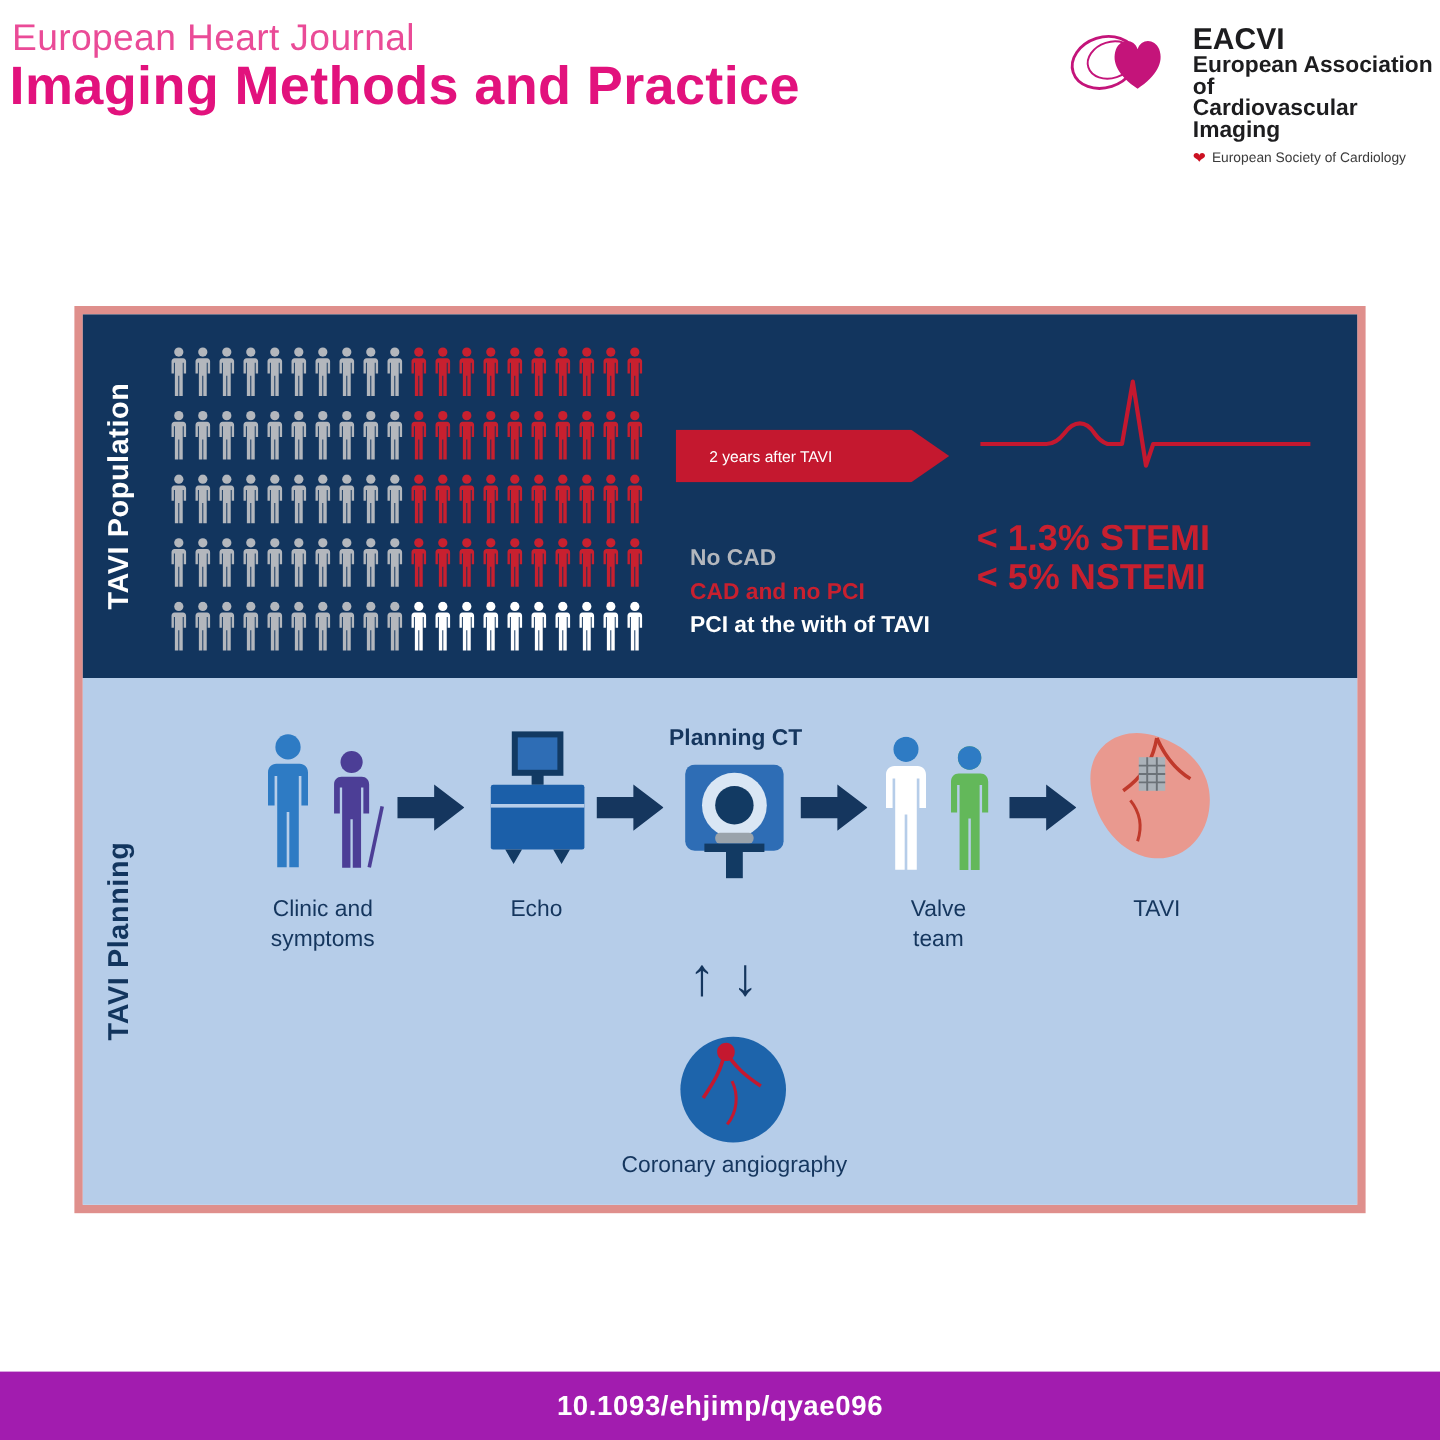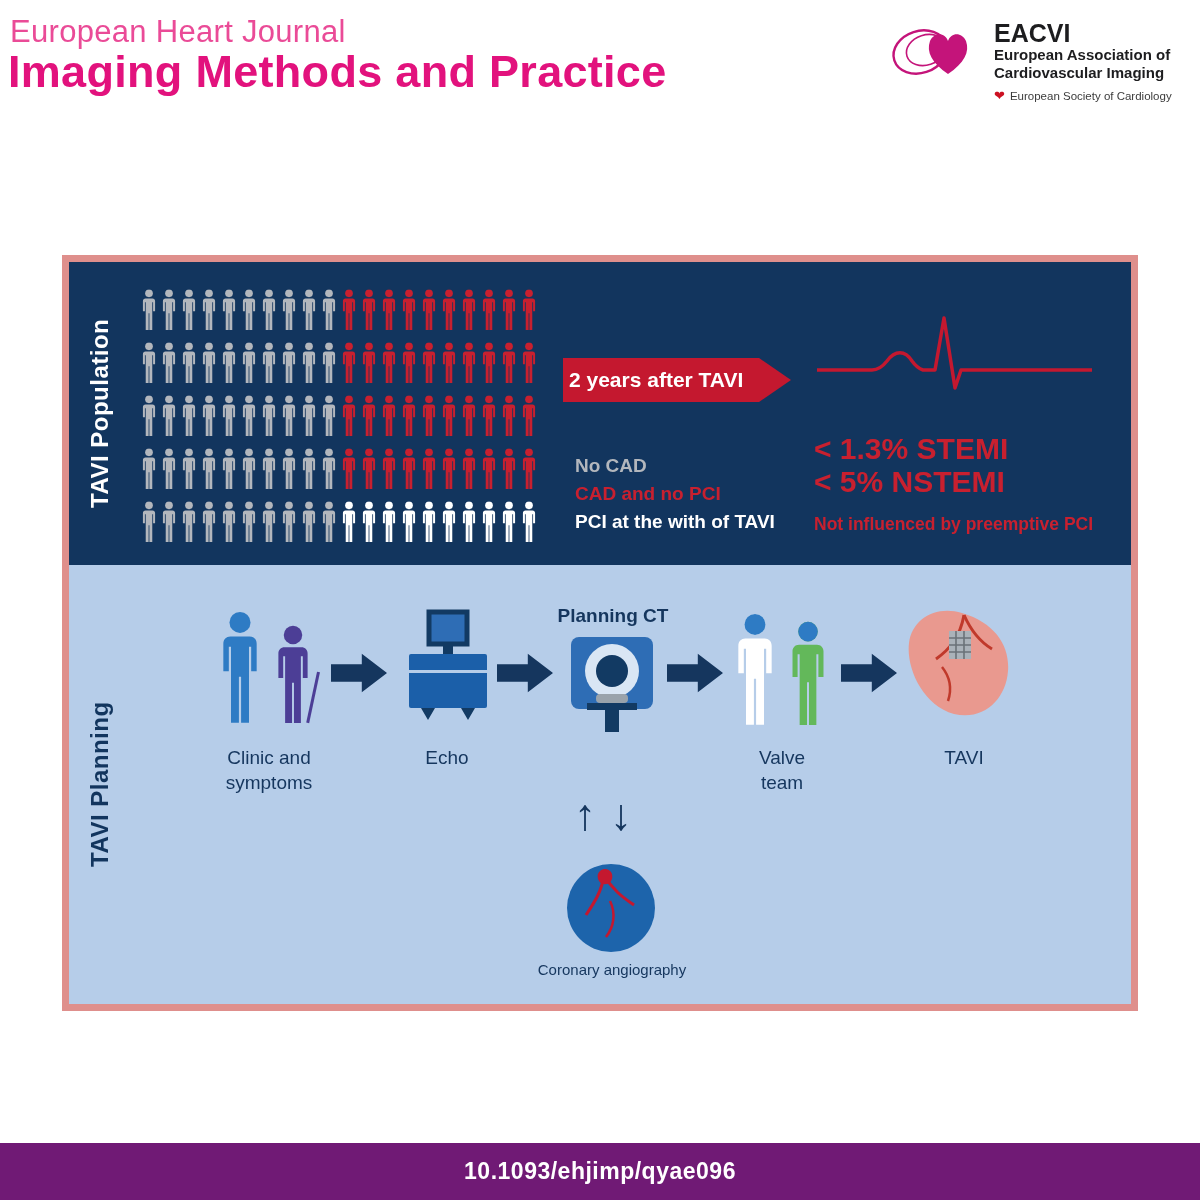--- a/index.html
+++ b/index.html
@@ -5,21 +5,21 @@
   html,body{margin:0;padding:0;background:#ffffff;}
   .page{position:relative;width:1200px;height:1200px;background:#ffffff;overflow:hidden;
         font-family:"Liberation Sans",sans-serif;}
 
   
   .journal{position:absolute;left:10px;top:14px;font-size:31px;color:#ea4b97;letter-spacing:0.3px;}
   .title{position:absolute;left:8px;top:46px;font-size:45px;font-weight:800;color:#e2127d;letter-spacing:0.3px;}
   .logo{position:absolute;left:886px;top:20px;display:flex;gap:12px;align-items:flex-start;}
   .logo-heart svg{display:block;}
   .logo-text .acronym{font-size:25px;font-weight:800;color:#1d1d1f;line-height:26px;}
-  .logo-text .org{font-size:15px;font-weight:700;color:#1d1d1f;line-height:18px;}
+  .logo-text .org{font-size:19px;font-weight:700;color:#1d1d1f;line-height:18px;}
   .society{margin-top:8px;font-size:11.5px;color:#3c3c3c;display:flex;align-items:center;gap:5px;}
   .esc-heart{color:#cc1122;font-size:13px;line-height:12px;}
 
   
   .panel{position:absolute;left:62px;top:255px;width:1076px;height:756px;
          border:7px solid #df8f8c;box-sizing:border-box;}
   .population{position:relative;width:100%;height:303px;background:#12355e;}
   .planning{position:relative;width:100%;height:439px;background:#b6cde9;}
 
   .vlabel{position:absolute;left:8px;top:0;bottom:0;width:46px;display:flex;align-items:center;justify-content:center;
@@ -28,22 +28,22 @@
   .vlabel.navy{color:#12355e;}
 
   
   .pict-grid{position:absolute;left:72px;top:26px;display:flex;flex-direction:column;gap:9px;}
   .pict-row{display:flex;gap:4px;}
   .pict svg{display:block;}
 
   
   .banner{position:absolute;left:494px;top:96px;width:228px;height:44px;background:#c4182f;
           clip-path:polygon(0 0,86% 0,100% 50%,86% 100%,0 100%);
-          color:#fff;font-weight:700;font-size:21px;display:flex;align-items:center;
-          padding-left:6px;box-sizing:border-box;}
+          color:#fff;font-weight:400;font-size:13px;display:flex;align-items:center;
+          padding-left:28px;box-sizing:border-box;}
 
   .ecg{position:absolute;left:748px;top:48px;}
 
   .legend{position:absolute;left:494px;top:190px;font-size:19px;font-weight:700;line-height:28px;margin-left:12px;}
 
   .outcomes{position:absolute;left:745px;top:170px;color:#c8202f;}
   .outcomes .big{font-size:30px;font-weight:700;line-height:33px;}
   .outcomes .note{margin-top:16px;font-size:17.5px;font-weight:700;}
 
   
@@ -65,24 +65,24 @@
   .lbl-clinic{left:120px;width:160px;}
   .lbl-echo{left:330px;width:96px;}
   .lbl-prox{left:420px;width:248px;}
   .lbl-valve{left:682px;width:62px;text-align:center;}
   .lbl-tavi{left:850px;width:90px;}
 
   .updown{position:absolute;left:505px;top:228px;display:flex;gap:14px;
           font-size:44px;font-weight:700;color:#15365e;line-height:1;}
   .angio{position:absolute;left:497px;top:298px;}
   .angio-label{position:absolute;left:437px;top:396px;width:212px;text-align:center;
-               font-size:15px;color:#15365e;}
+               font-size:19px;color:#15365e;}
 
   
-  .footer{position:absolute;left:0;top:1143px;width:1200px;height:57px;background:#701a75;
+  .footer{position:absolute;left:0;top:1143px;width:1200px;height:57px;background:#a21caf;
           display:flex;align-items:center;justify-content:center;
           color:#fff;font-weight:700;font-size:23px;letter-spacing:0.5px;}
 
   .defs-holder{position:absolute;width:0;height:0;overflow:hidden;}
 </style>
 </head>
 <body>
 
 <svg class="defs-holder" aria-hidden="true">
   <symbol id="person-symbol" viewBox="0 0 20 52">
@@ -645,21 +645,20 @@
 
       <div class="legend">
         <div class="legend-item" style="color: rgb(179, 183, 189);">No CAD</div>
         <div class="legend-item" style="color: rgb(200, 32, 47);">CAD and no PCI</div>
         <div class="legend-item" style="color: rgb(255, 255, 255);">PCI at the with of TAVI</div>
       </div>
 
       <div class="outcomes">
         <div class="big">&lt; 1.3% STEMI</div>
         <div class="big">&lt; 5% NSTEMI</div>
-        <div class="note">Not influenced by preemptive PCI</div>
       </div>
     </section>
 
     <section class="planning">
       <div class="vlabel navy">TAVI Planning</div>
 
       <div class="clinic">
         <svg width="46" height="114" viewBox="0 0 20 52">
           <use href="#person-symbol" fill="#2e7bc4"></use>
         </svg>

